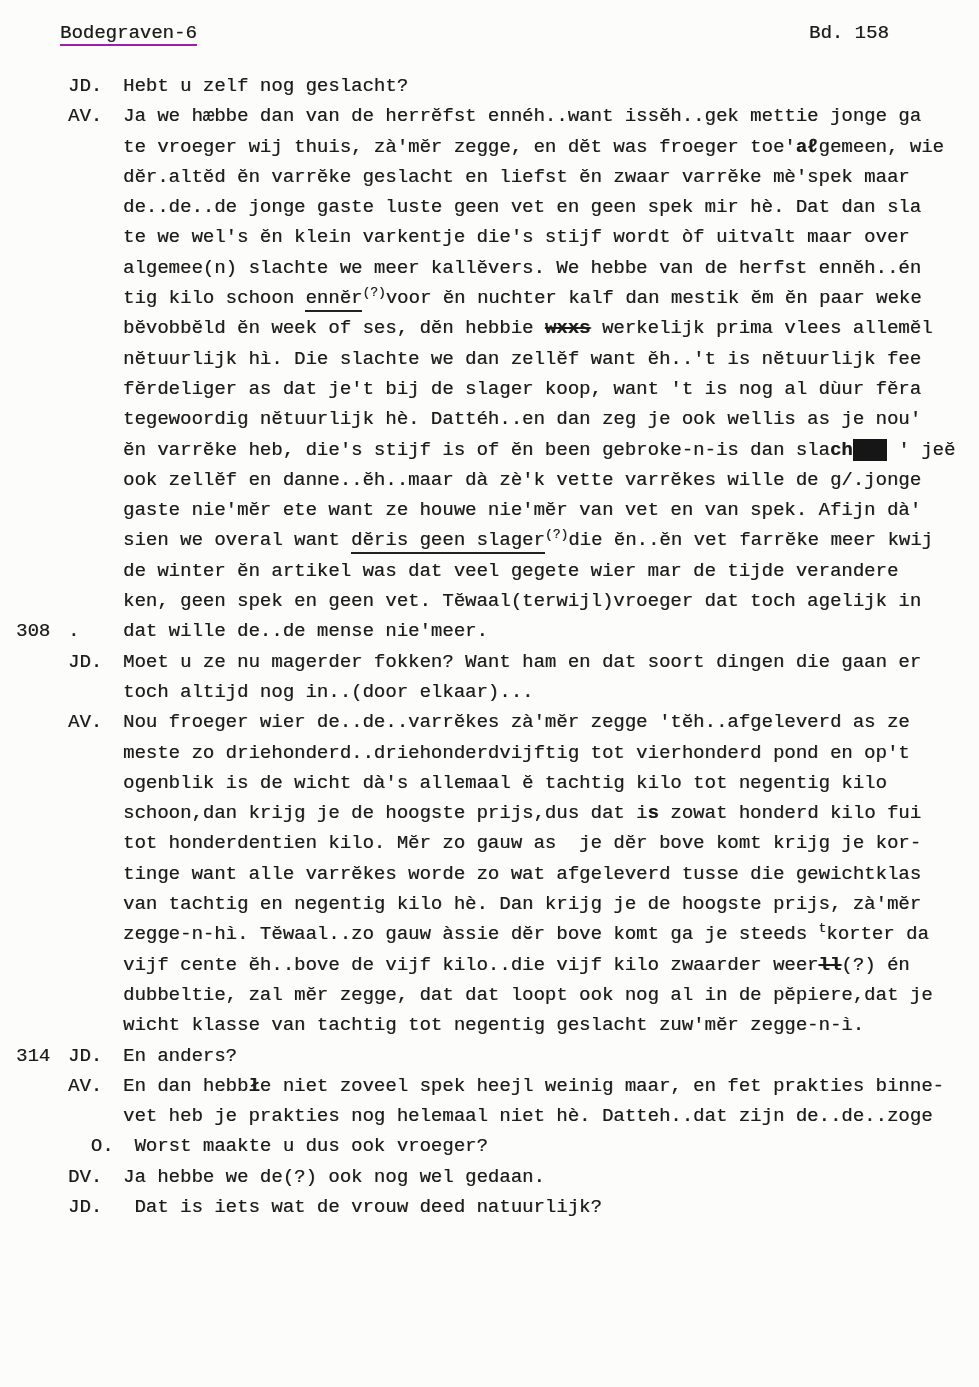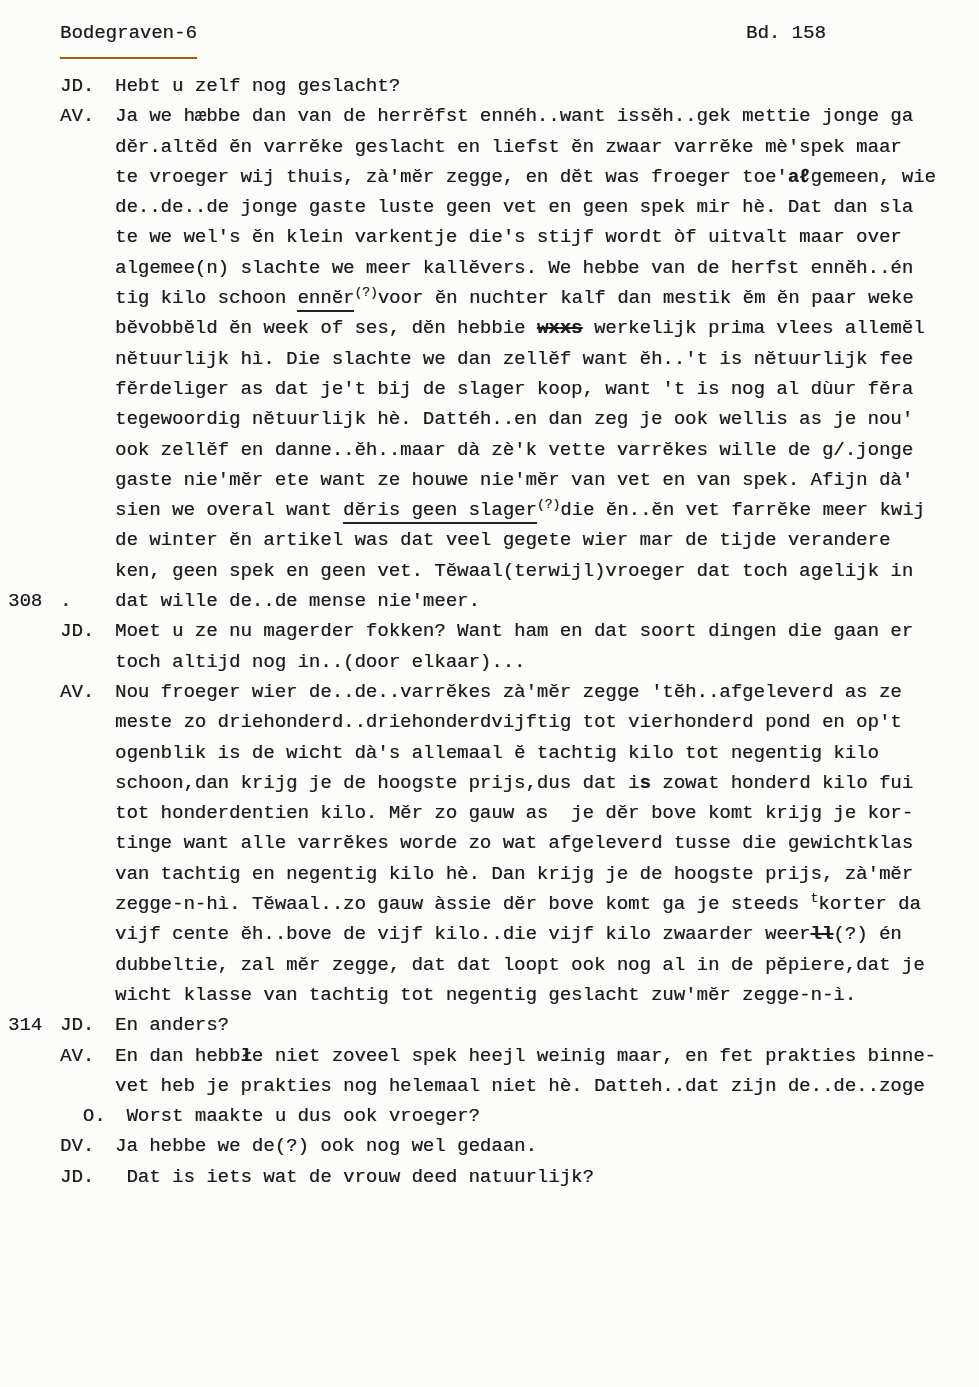--- a/index.html
+++ b/index.html
@@ -24,32 +24,32 @@
     top: 22px;
     left: 0;
     right: 0;
     height: 30px;
     white-space: pre;
   }
   .title {
     position: absolute;
     left: 60px;
     top: 0;
-    border-bottom: 2px solid #a16207;
-    padding-bottom: 13px;
+    border-bottom: 2px solid #a21caf;
+    padding-bottom: 0;
   }
   .pageref {
     position: absolute;
-    left: 746px;
+    left: 809px;
     top: 0;
   }
   .transcript {
     position: absolute;
     top: 71px;
-    left: 8px;
+    left: 16px;
     right: 0;
     font-family: Liberation Mono, monospace;
   }
   .row {
     display: flex;
     line-height: 30.3px;
     white-space: pre;
   }
   .num  { flex: none; width: 52px; }
   .spk  { flex: none; width: 55px; }
@@ -66,32 +66,32 @@
 <body>
 
 <div class="page" style="background: rgb(252, 252, 250); color: rgb(27, 27, 27);">
   <div class="header">
     <span class="title">Bodegraven-6</span>
     <span class="pageref">Bd. 158</span>
   </div>
   <div class="transcript">
       <div class="row"><span class="num"></span><span class="spk">JD.</span><span class="txt"><span>Hebt u zelf nog geslacht?</span></span></div>
       <div class="row"><span class="num"></span><span class="spk">AV.</span><span class="txt"><span>Ja we hæbbe dan van de herrĕfst ennéh..want issĕh..gek mettie jonge ga</span></span></div>
+      <div class="row"><span class="num"></span><span class="spk"></span><span class="txt"><span>te vroeger wij thuis, zà'mĕr zegge, en dĕt was froeger toe'</span><span class="b">aℓ</span><span>gemeen, wie</span></span></div>
       <div class="row"><span class="num"></span><span class="spk"></span><span class="txt"><span>dĕr.altĕd ĕn varrĕke geslacht en liefst ĕn zwaar varrĕke mè'spek maar</span></span></div>
-      <div class="row"><span class="num"></span><span class="spk"></span><span class="txt"><span>te vroeger wij thuis, zà'mĕr zegge, en dĕt was froeger toe'</span><span class="b">aℓ</span><span>gemeen, wie</span></span></div>
       <div class="row"><span class="num"></span><span class="spk"></span><span class="txt"><span>de..de..de jonge gaste luste geen vet en geen spek mir hè. Dat dan sla</span></span></div>
       <div class="row"><span class="num"></span><span class="spk"></span><span class="txt"><span>te we wel's ĕn klein varkentje die's stijf wordt òf uitvalt maar over</span></span></div>
       <div class="row"><span class="num"></span><span class="spk"></span><span class="txt"><span>algemee(n) slachte we meer kallĕvers. We hebbe van de herfst ennĕh..én</span></span></div>
       <div class="row"><span class="num"></span><span class="spk"></span></div>
       <div class="row"><span class="num"></span><span class="spk"></span><span class="txt"><span>tig kilo schoon </span><span class="u">ennĕr</span><span class="sup">(?)</span><span>voor ĕn nuchter kalf dan mestik ĕm ĕn paar weke</span></span></div>
       <div class="row"><span class="num"></span><span class="spk"></span><span class="txt"><span>bĕvobbĕld ĕn week of ses, dĕn hebbie </span><span class="strike b">wxxs</span><span> werkelijk prima vlees allemĕl</span></span></div>
       <div class="row"><span class="num"></span><span class="spk"></span><span class="txt"><span>nĕtuurlijk hì. Die slachte we dan zellĕf want ĕh..'t is nĕtuurlijk fee</span></span></div>
       <div class="row"><span class="num"></span><span class="spk"></span><span class="txt"><span>fĕrdeliger as dat je't bij de slager koop, want 't is nog al dùur fĕra</span></span></div>
       <div class="row"><span class="num"></span><span class="spk"></span><span class="txt"><span>tegewoordig nĕtuurlijk hè. Dattéh..en dan zeg je ook wellis as je nou'</span></span></div>
-      <div class="row"><span class="num"></span><span class="spk"></span></div>
+      <div class="row"><span class="num"></span><span class="spk"></span><span class="txt"><span>ĕn varrĕke heb, die's stijf is of ĕn been gebroke-n-is dan sla</span><span class="b">ch</span><span class="redact">   </span><span> ' jeĕ</span></span></div>
       <div class="row"><span class="num"></span><span class="spk"></span><span class="txt"><span>ook zellĕf en danne..ĕh..maar dà zè'k vette varrĕkes wille de g/.jonge</span></span></div>
       <div class="row"><span class="num"></span><span class="spk"></span><span class="txt"><span>gaste nie'mĕr ete want ze houwe nie'mĕr van vet en van spek. Afijn dà'</span></span></div>
       <div class="row"><span class="num"></span><span class="spk"></span><span class="txt"><span>sien we overal want </span><span class="u">dĕris geen slager</span><span class="sup">(?)</span><span>die ĕn..ĕn vet farrĕke meer kwij</span></span></div>
       <div class="row"><span class="num"></span><span class="spk"></span><span class="txt"><span>de winter ĕn artikel was dat veel gegete wier mar de tijde verandere</span></span></div>
       <div class="row"><span class="num"></span><span class="spk"></span><span class="txt"><span>ken, geen spek en geen vet. Tĕwaal(terwijl)vroeger dat toch agelijk in</span></span></div>
       <div class="row"><span class="num">308</span><span class="spk">.</span><span class="txt"><span>dat wille de..de mense nie'meer.</span></span></div>
       <div class="row"><span class="num"></span><span class="spk">JD.</span><span class="txt"><span>Moet u ze nu magerder fokken? Want ham en dat soort dingen die gaan er</span></span></div>
       <div class="row"><span class="num"></span><span class="spk"></span><span class="txt"><span>toch altijd nog in..(door elkaar)...</span></span></div>
       <div class="row"><span class="num"></span><span class="spk">AV.</span><span class="txt"><span>Nou froeger wier de..de..varrĕkes zà'mĕr zegge 'tĕh..afgeleverd as ze</span></span></div>
       <div class="row"><span class="num"></span><span class="spk"></span><span class="txt"><span>meste zo driehonderd..driehonderdvijftig tot vierhonderd pond en op't</span></span></div>

